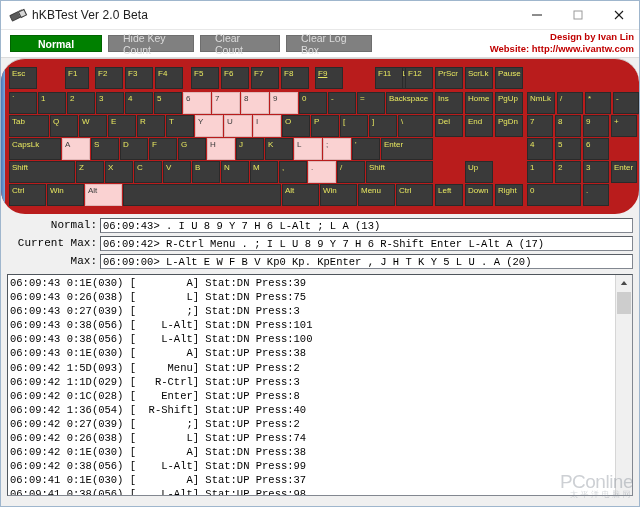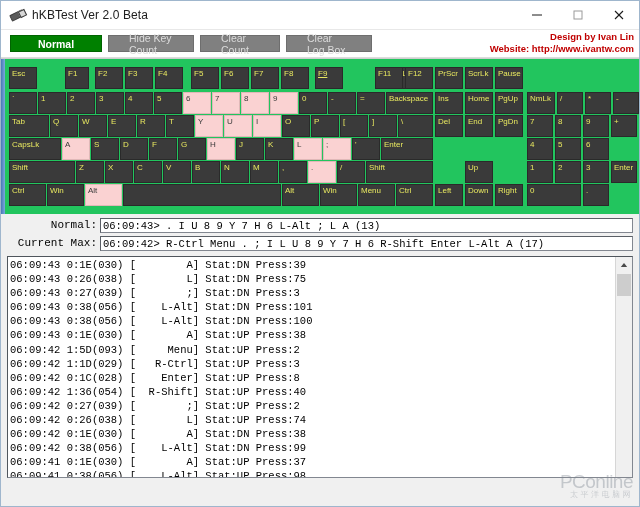--- a/index.html
+++ b/index.html
@@ -51,40 +51,41 @@
     display:flex;align-items:center;
     border-bottom:1px solid #dcdcdc;
   }
   .tbtn{
     height:17px;min-width:0;
     margin-left:6px;
     display:flex;align-items:center;justify-content:center;
     font-size:10.5px;color:#dcdcdc;
     background:#808080;border:1px solid #6e6e6e;
     box-sizing:border-box;
-    padding:0 20px;
+    padding:0 14px;
   }
   .tbtn.normal{
     background:#008000;border:1px solid #006400;color:#ffffff;
     font-weight:bold;width:92px;margin-left:9px;
   }
   .tbtn.hidekey{width:86px;}
   .tbtn.clearcount{width:80px;}
   .tbtn.clearlog{width:86px;}
   .tbtn.exit{width:88px;}
   .credit{
     position:absolute;right:5px;top:1px;
     text-align:right;color:#c00000;font-weight:bold;
     font-size:9.5px;line-height:11.5px;
   }
   
   .kbpanel{
-    position:relative;height:155px;background:#22c55e;
+    position:relative;height:155px;background:#b91c1c;
     border-top:1px solid #cfcfcf;
     overflow:hidden;
+    border-radius:24px;
   }
   .kbpanel::before{
     content:"";position:absolute;left:0;top:0;width:4px;height:100%;
     background:linear-gradient(to right,#4a78b5,#7aa8dd);
   }
   .key{
     position:absolute;box-sizing:border-box;
     background:#3a3a3a;border:1px solid #2a2a2a;
     color:#e8e860;font-size:8px;
     padding:1px 0 0 2px;
@@ -309,20 +310,24 @@
 
   <div class="statwrap">
     <div class="statrow">
       <div class="statlabel">Normal:</div>
       <div class="statfield">06:09:43&gt; . I U 8 9 Y 7 H 6 L-Alt ; L A (13)</div>
     </div>
     <div class="statrow">
       <div class="statlabel">Current Max:</div>
       <div class="statfield">06:09:42&gt; R-Ctrl Menu . ; I L U 8 9 Y 7 H 6 R-Shift Enter L-Alt A (17)</div>
     </div>
+    <div class="statrow">
+      <div class="statlabel">Max:</div>
+      <div class="statfield">06:09:00&gt; L-Alt E W F B V Kp0 Kp. KpEnter , J H T K Y 5 L U . A (20)</div>
+    </div>
   </div>
 
   <div class="logwrap">
     <div class="logtext" id="logtext"><div class="logline">06:09:43 0:1E(030) [        A] Stat:DN Press:39</div><div class="logline">06:09:43 0:26(038) [        L] Stat:DN Press:75</div><div class="logline">06:09:43 0:27(039) [        ;] Stat:DN Press:3</div><div class="logline">06:09:43 0:38(056) [    L-Alt] Stat:DN Press:101</div><div class="logline">06:09:43 0:38(056) [    L-Alt] Stat:DN Press:100</div><div class="logline">06:09:43 0:1E(030) [        A] Stat:UP Press:38</div><div class="logline">06:09:42 1:5D(093) [     Menu] Stat:UP Press:2</div><div class="logline">06:09:42 1:1D(029) [   R-Ctrl] Stat:UP Press:3</div><div class="logline">06:09:42 0:1C(028) [    Enter] Stat:UP Press:8</div><div class="logline">06:09:42 1:36(054) [  R-Shift] Stat:UP Press:40</div><div class="logline">06:09:42 0:27(039) [        ;] Stat:UP Press:2</div><div class="logline">06:09:42 0:26(038) [        L] Stat:UP Press:74</div><div class="logline">06:09:42 0:1E(030) [        A] Stat:DN Press:38</div><div class="logline">06:09:42 0:38(056) [    L-Alt] Stat:DN Press:99</div><div class="logline">06:09:41 0:1E(030) [        A] Stat:UP Press:37</div><div class="logline">06:09:41 0:38(056) [    L-Alt] Stat:UP Press:98</div></div>
     <div class="scrollbar">
       <div class="sb-up">
         <svg width="8" height="8" viewBox="0 0 8 8">
             <path d="M4 2 L7.2 6 L0.8 6 Z" fill="#4a4a4a"></path>
           </svg>
       </div>

